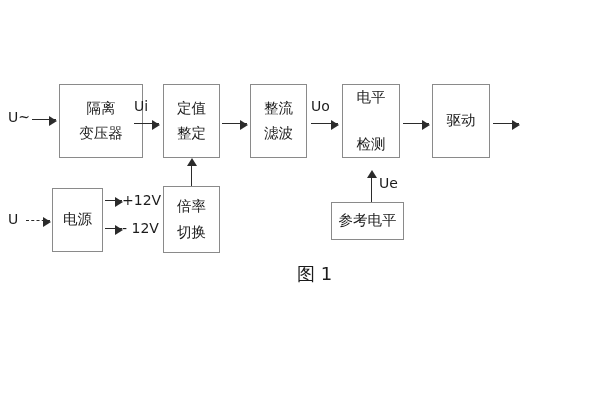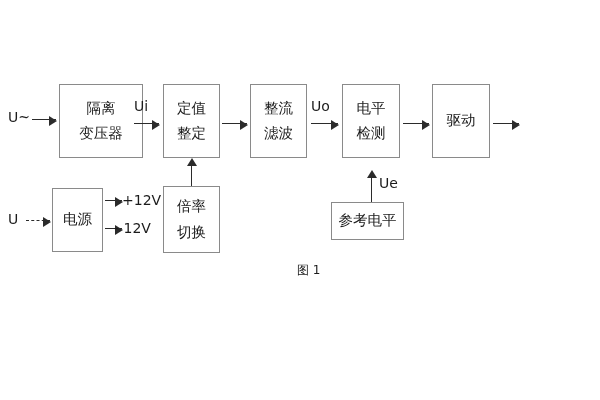--- a/index.html
+++ b/index.html
@@ -76,21 +76,21 @@
     top: -7px;
     width: 0;
     height: 0;
     border-bottom: 8px solid #2b2b2b;
     border-left: 5px solid transparent;
     border-right: 5px solid transparent;
   }
   .caption {
     position: absolute;
     color: #1b1b1b;
-    font-size: 12px;
+    font-size: 18px;
     white-space: nowrap;
   }
 </style>
 </head>
 <body>
 
 <div id="canvas">
 
   <div class="label" style="left:8px; top:110px;">U~</div>
 
@@ -112,21 +112,21 @@
   <div class="arrow-h" style="left:222px; top:123px; width:25px;"></div>
 
   <div class="box" style="left:250px; top:84px; width:57px; height:74px;">
     <span class="line">整流</span>
     <span class="line">滤波</span>
   </div>
 
   <div class="label" style="left:311px; top:99px;">Uo</div>
   <div class="arrow-h" style="left:311px; top:123px; width:27px;"></div>
 
-  <div class="box" style="left:342px; top:84px; width:58px; height:74px;">
+  <div class="box" style="left:342px; top:84px; width:58px; height:74px;justify-content:space-between;">
     <span class="line">电平</span>
     <span class="line">检测</span>
   </div>
 
   <div class="arrow-h" style="left:403px; top:123px; width:26px;"></div>
 
   <div class="box single" style="left:432px; top:84px; width:58px; height:74px;">
     <span class="line">驱动</span>
   </div>
 
@@ -138,21 +138,21 @@
   <div class="arrow-h dashed" style="left:26px; top:220px; width:24px;"></div>
 
   <div class="box single" style="left:52px; top:188px; width:51px; height:64px;">
     <span class="line">电源</span>
   </div>
 
   <div class="arrow-h" style="left:105px; top:200px; width:17px;"></div>
   <div class="label" style="left:122px; top:193px;">+12V</div>
 
   <div class="arrow-h" style="left:105px; top:228px; width:17px;"></div>
-  <div class="label" style="left:114px; top:221px;text-align:center;">- 12V</div>
+  <div class="label" style="left:122px; top:221px;text-align:center;">- 12V</div>
 
   <div class="box" style="left:163px; top:186px; width:57px; height:67px;">
     <span class="line">倍率</span>
     <span class="line">切换</span>
   </div>
 
   <div class="arrow-v" style="left:191px; top:165px; height:21px;"></div>
 
   <div class="arrow-v" style="left:371px; top:177px; height:25px;"></div>
   <div class="label" style="left:379px; top:176px;">Ue</div>

